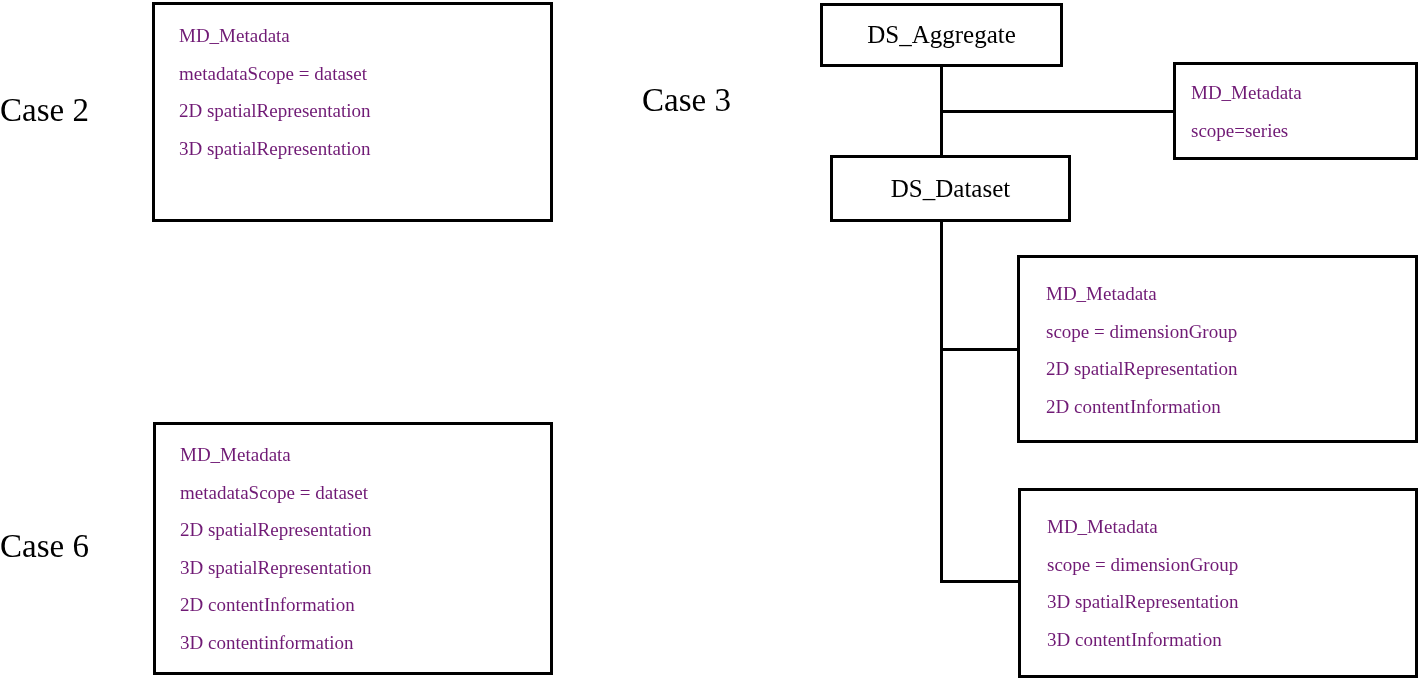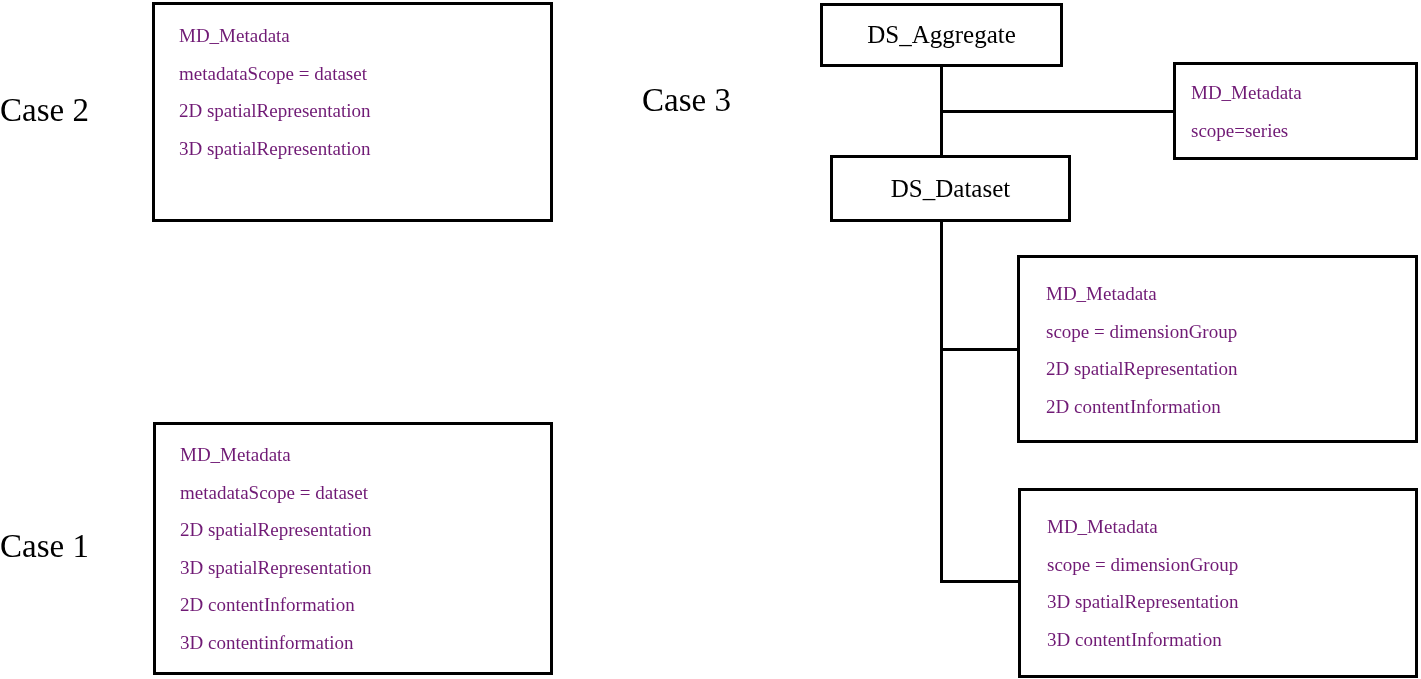--- a/index.html
+++ b/index.html
@@ -54,21 +54,21 @@
 
   <div class="case-label" style="left:0px; top:92px;">Case 2</div>
 
   <div class="node-box text-box" style="left:152px; top:2px; width:401px; height:220px; padding:12px 8px 0 24px;">
     <div class="line">MD_Metadata</div>
     <div class="line">metadataScope = dataset</div>
     <div class="line">2D spatialRepresentation</div>
     <div class="line">3D spatialRepresentation</div>
   </div>
 
-  <div class="case-label" style="left:0px; top:528px;">Case 1</div>
+  <div class="case-label" style="left:0px; top:528px;">Case 6</div>
 
   <div class="node-box text-box" style="left:153px; top:422px; width:400px; height:253px; padding:11px 8px 0 24px;">
     <div class="line">MD_Metadata</div>
     <div class="line">metadataScope = dataset</div>
     <div class="line">2D spatialRepresentation</div>
     <div class="line">3D spatialRepresentation</div>
     <div class="line">2D contentInformation</div>
     <div class="line">3D contentinformation</div>
   </div>
 

